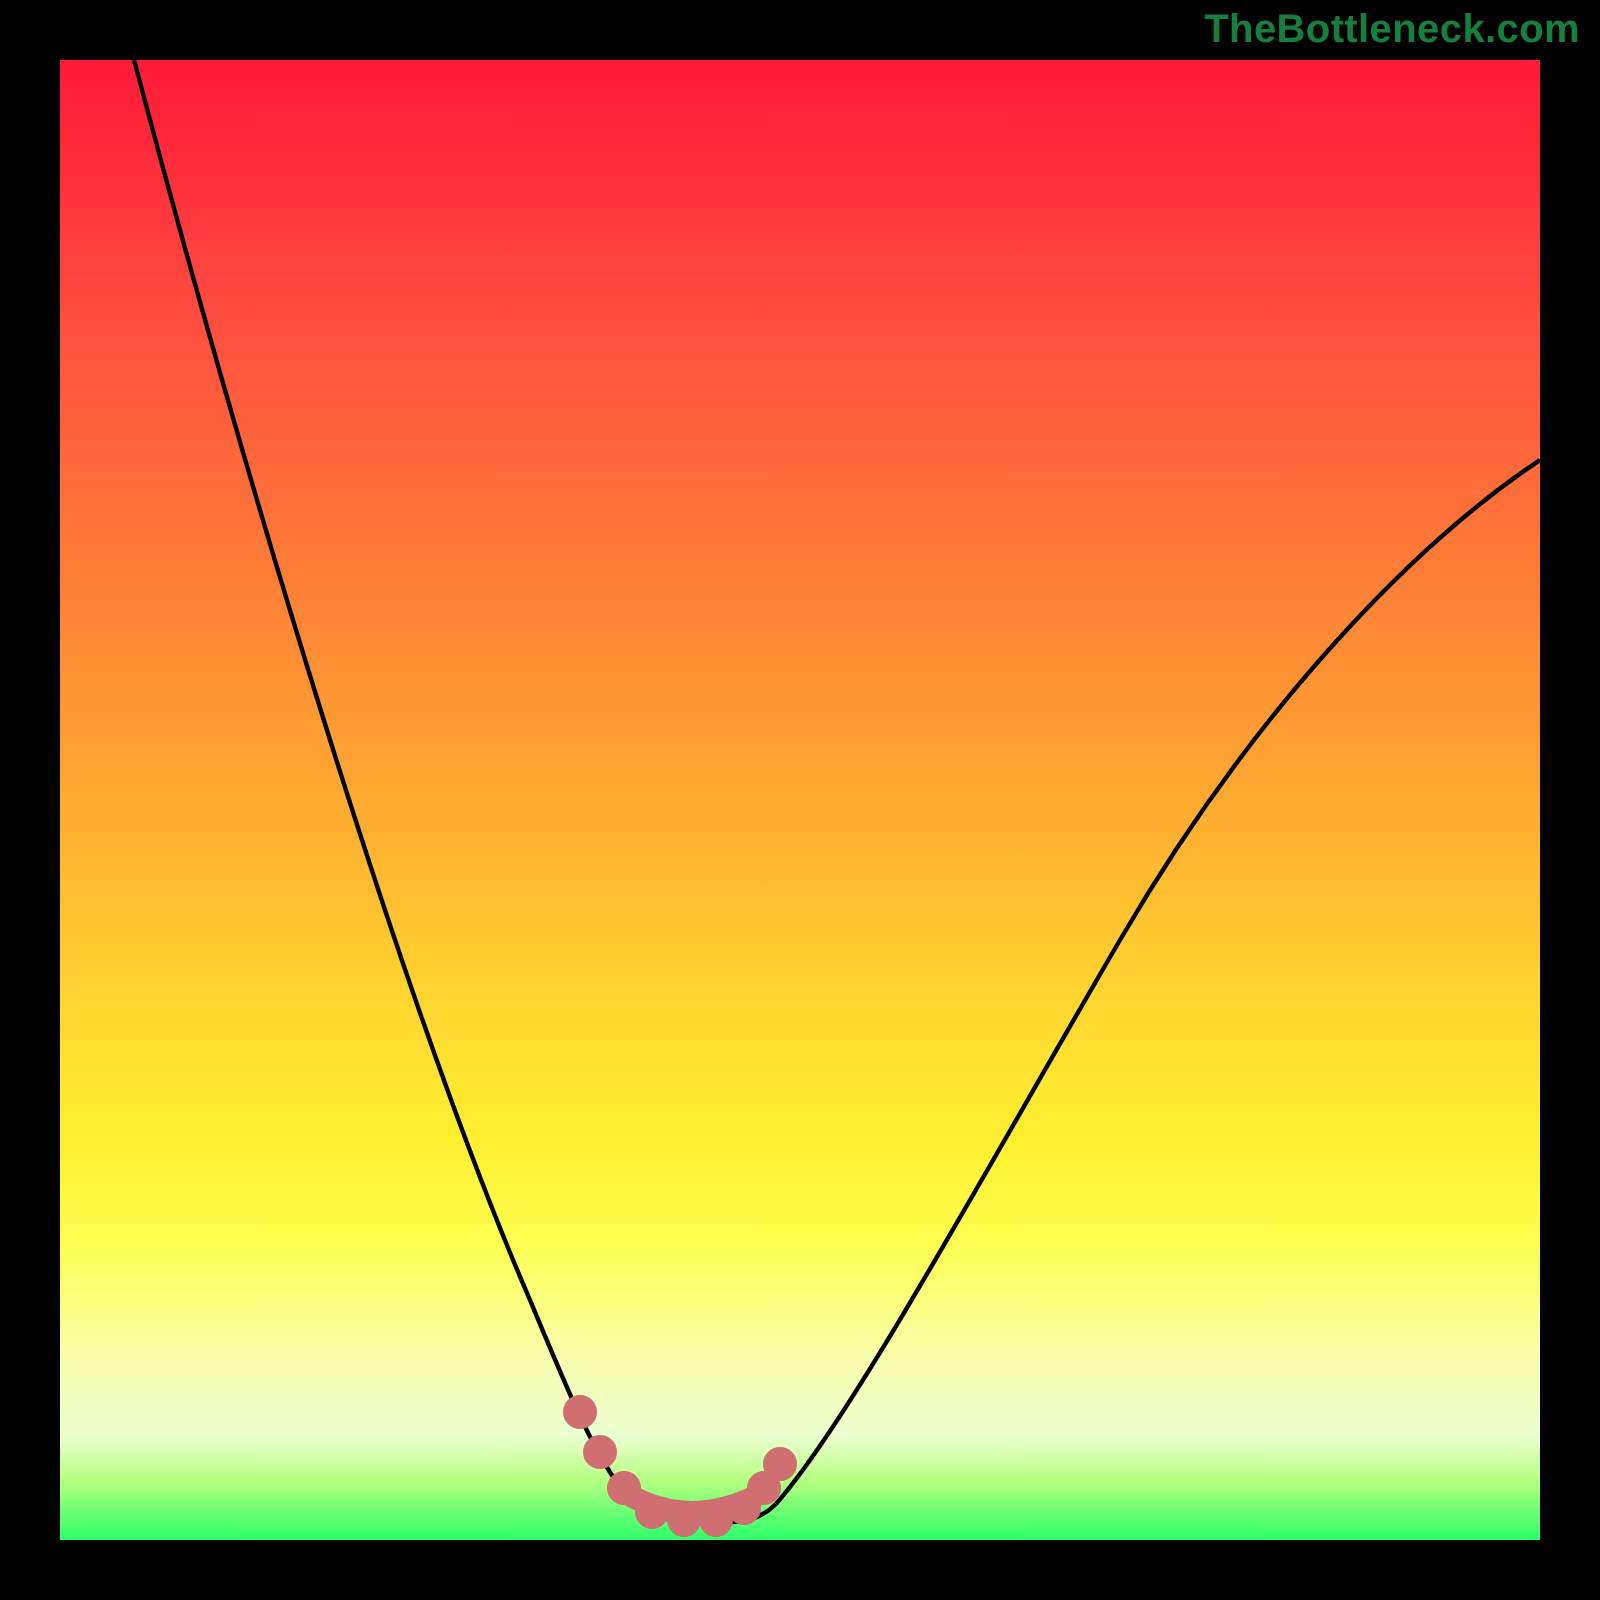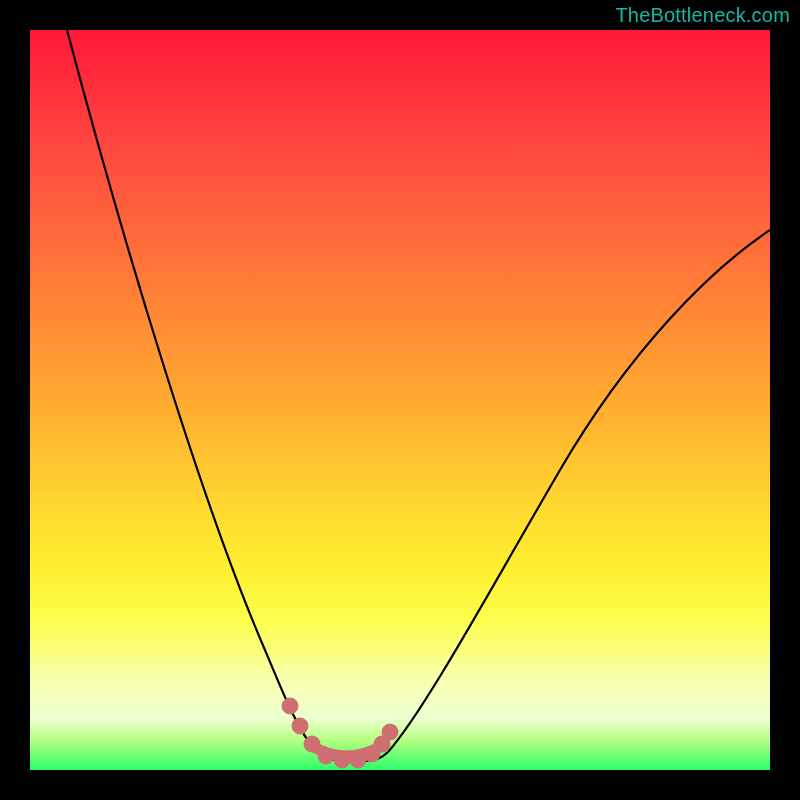--- a/index.html
+++ b/index.html
@@ -36,23 +36,23 @@
       #f8ffb0 88%,
       #ecffd0 93%,
       #b5ff80 96%,
       #2cff6a 100%
     );
   }
   .watermark {
     position: absolute;
     top: 4px;
     right: 10px;
-    color: #14b8a6;
+    color: #15803d;
     font-size: 20px;
-    font-weight: 400;
+    font-weight: 700;
     letter-spacing: 0.2px;
     z-index: 5;
   }
   svg.curves {
     position: absolute;
     left: 0;
     top: 0;
     width: 740px;
     height: 740px;
   }

